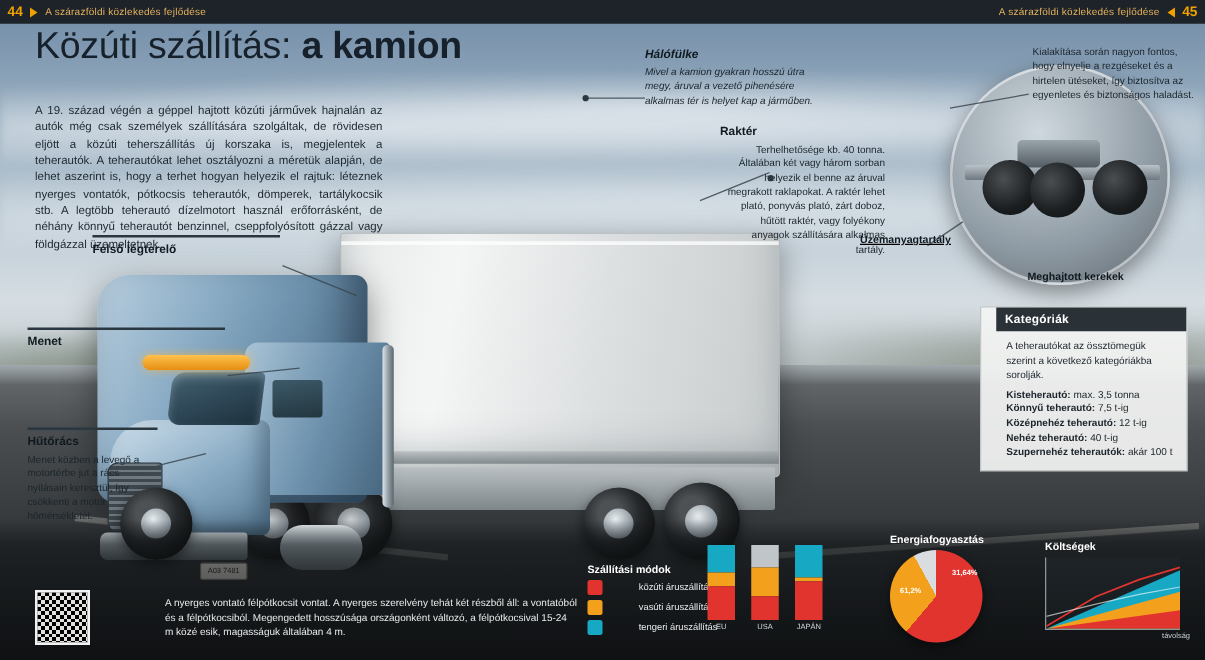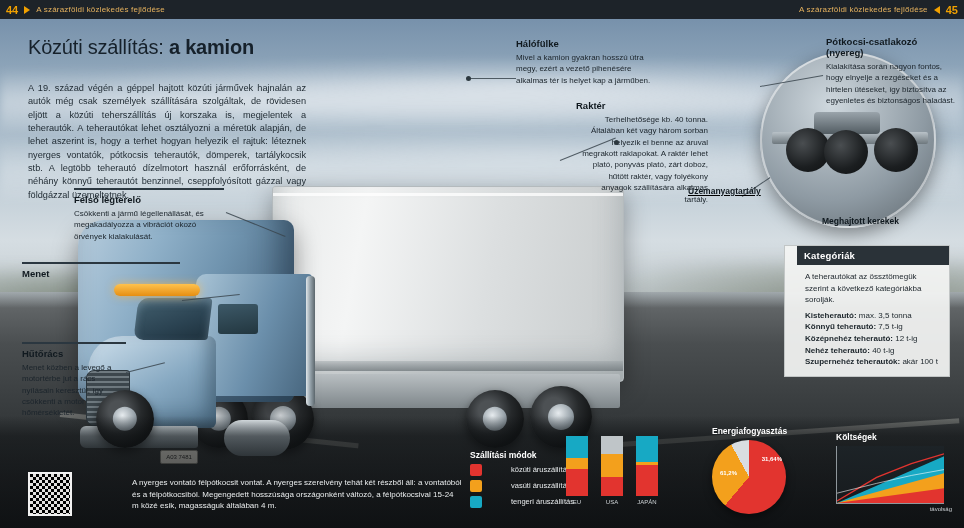--- a/index.html
+++ b/index.html
@@ -64,22 +64,22 @@
     color: #f0a000; font-weight: bold; font-size: 11px;
   }
   .hdr-left, .hdr-right { display: flex; align-items: center; gap: 6px; }
   .hdr-label { color: #e6b25e; font-size: 8px; letter-spacing: .2px; }
   .tri { width: 0; height: 0; border-style: solid; }
   .tri-l { border-width: 4px 6px 4px 0; border-color: transparent #f0a000 transparent transparent; }
   .tri-r { border-width: 4px 0 4px 6px; border-color: transparent transparent transparent #f0a000; }
 
   
   h1.title {
-    position: absolute; left: 28px; top: 36px;
-    font-size: 20px; color: #16212b; font-weight: normal; letter-spacing: -.2px;
+    position: absolute; left: 28px; top: 20px;
+    font-size: 30px; color: #16212b; font-weight: normal; letter-spacing: -.2px;
     z-index: 20;
   }
   h1.title b { font-weight: bold; }
   .lede {
     position: absolute; left: 28px; top: 82px; width: 278px;
     font-size: 9.2px; line-height: 1.45; color: #1d2830; text-align: justify;
     z-index: 20;
   }
 
   
@@ -388,38 +388,36 @@
   </div>
 
   <div class="inset">
     <div class="frame"></div>
     <div class="fifth"></div>
     <div class="iw" style="left:24px; top:74px;"></div>
     <div class="iw" style="left:62px; top:76px;"></div>
     <div class="iw" style="left:112px; top:74px;"></div>
   </div>
 
-  <div class="callout" style="left:516px; top:38px; width:140px;">
+  <div class="callout" style="left:516px; top:38px; width:140px;font-style:italic;">
     <div class="ttl">Hálófülke</div>
-    <div class="bdy">Mivel a kamion gyakran hosszú útra megy, ezért a vezető pihenésére alkalmas tér is helyet kap a járműben.</div>
+    <div class="bdy">Mivel a kamion gyakran hosszú útra megy, áruval a vezető pihenésére alkalmas tér is helyet kap a járműben.</div>
   </div>
 
   <div class="callout" style="left:576px; top:100px; width:132px;">
     <div class="ttl">Raktér</div>
     <div class="bdy" style="text-align:right">Terhelhetősége kb. 40 tonna. Általában két vagy három sorban helyezik el benne az áruval megrakott raklapokat. A raktér lehet plató, ponyvás plató, zárt doboz, hűtött raktér, vagy folyékony anyagok szállítására alkalmas tartály.</div>
   </div>
 
   <div class="callout" style="left:826px; top:36px; width:130px;">
-    <div class="ttl">Pótkocsi-csatlakozó (nyereg)</div>
     <div class="bdy">Kialakítása során nagyon fontos, hogy elnyelje a rezgéseket és a hirtelen ütéseket, így biztosítva az egyenletes és biztonságos haladást.</div>
   </div>
 
   <div class="callout boxed" style="left:74px; top:188px; width:150px;">
     <div class="ttl">Felső légterelő</div>
-    <div class="bdy">Csökkenti a jármű légellenállását, és megakadályozza a vibrációt okozó örvények kialakulását.</div>
   </div>
 
   <div class="callout boxed" style="left:22px; top:262px; width:158px;">
     <div class="ttl">Menet</div>
   </div>
 
   <div class="callout boxed" style="left:22px; top:342px; width:104px;">
     <div class="ttl">Hűtőrács</div>
     <div class="bdy">Menet közben a levegő a motortérbe jut a rács nyílásain keresztül, így csökkenti a motor hőmérsékletét.</div>
   </div>

